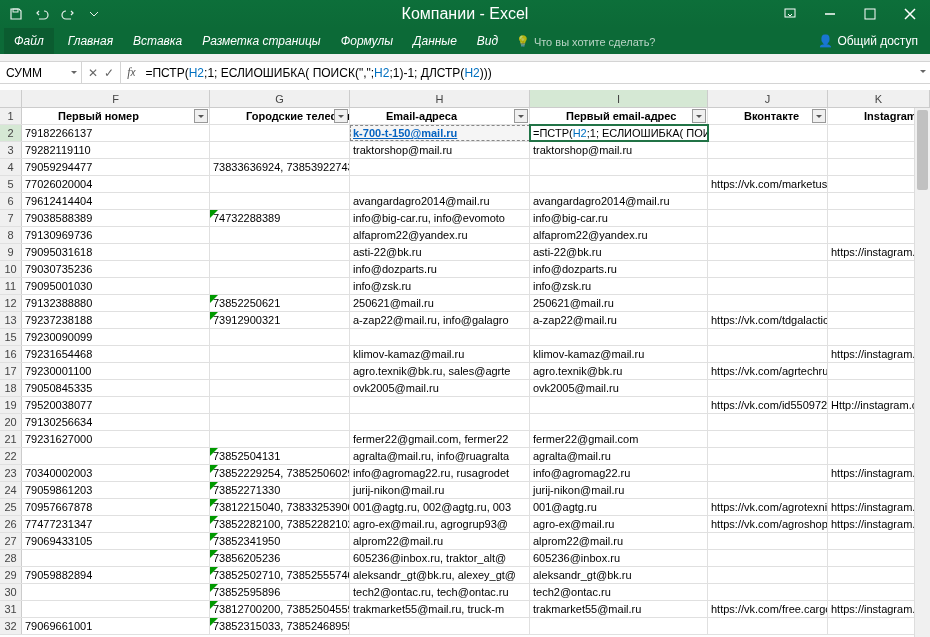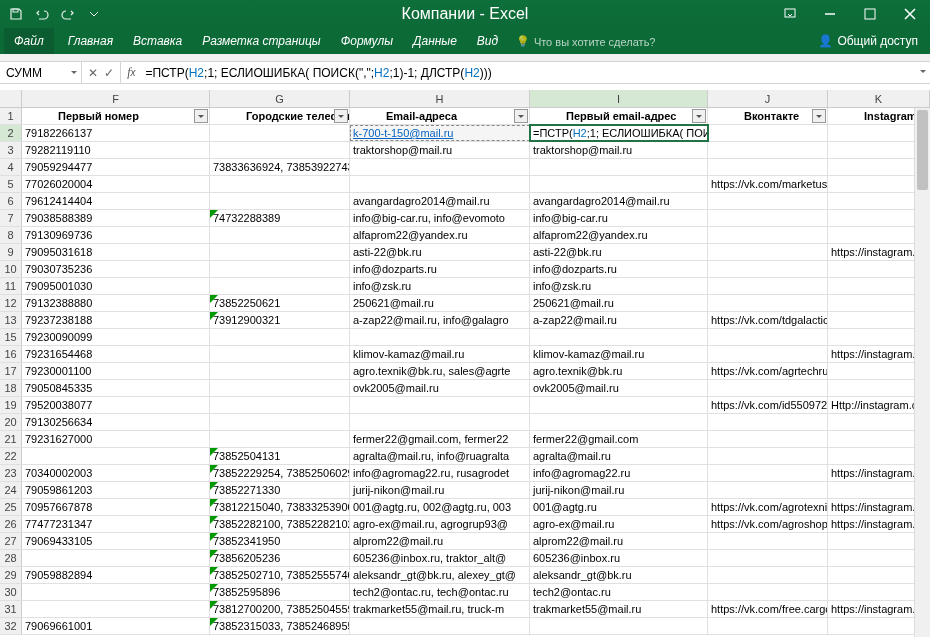--- a/index.html
+++ b/index.html
@@ -38,21 +38,21 @@
 .col-h.active { background: #d5e8d4; }
 
 .rows { overflow: hidden; }
 .row { display: flex; height: 17px; border-bottom: 1px solid #e0e0e0; font-size: 11px; }
 .row-h { width: 22px; background: #f0f0f0; border-right: 1px solid #ccc; display: flex; align-items: center; justify-content: center; color: #444; flex-shrink:0; }
 .row-h.active { background: #d5e8d4; }
 .cell { border-right: 1px solid #e0e0e0; padding: 0 3px; white-space: nowrap; overflow: hidden; display: flex; align-items: center; position:relative; flex-shrink:0; }
 .cell.header { font-weight: bold; padding-left: 36px; }
 .cell .filter { position:absolute; right:1px; top:1px; width:14px; height:14px; border:1px solid #999; background:#f0f0f0; display:flex; align-items:center; justify-content:center; cursor:pointer; }
 .cell .filter::after { content:''; border:3px solid transparent; border-top-color:#555; margin-top:3px; }
-.cell.link { color:#0563c1; text-decoration:underline; }
+.cell.link { color:#0563c1; text-decoration:underline;font-weight:bold; }
 .cell.selected-src { outline: 1px dashed #888; outline-offset:-1px; background:#f5f5f5; }
 .cell.active { outline: 2px solid #217346; outline-offset:-1px; z-index:2; }
 .cell.err-mark::before { content:''; position:absolute; left:0; top:0; border:4px solid transparent; border-top-color:#090; border-left-color:#090; }
 
 .col-F { width: 188px; }
 .col-G { width: 140px; }
 .col-H { width: 180px; }
 .col-I { width: 178px; }
 .col-J { width: 120px; }
 .col-K { width: 102px; }

